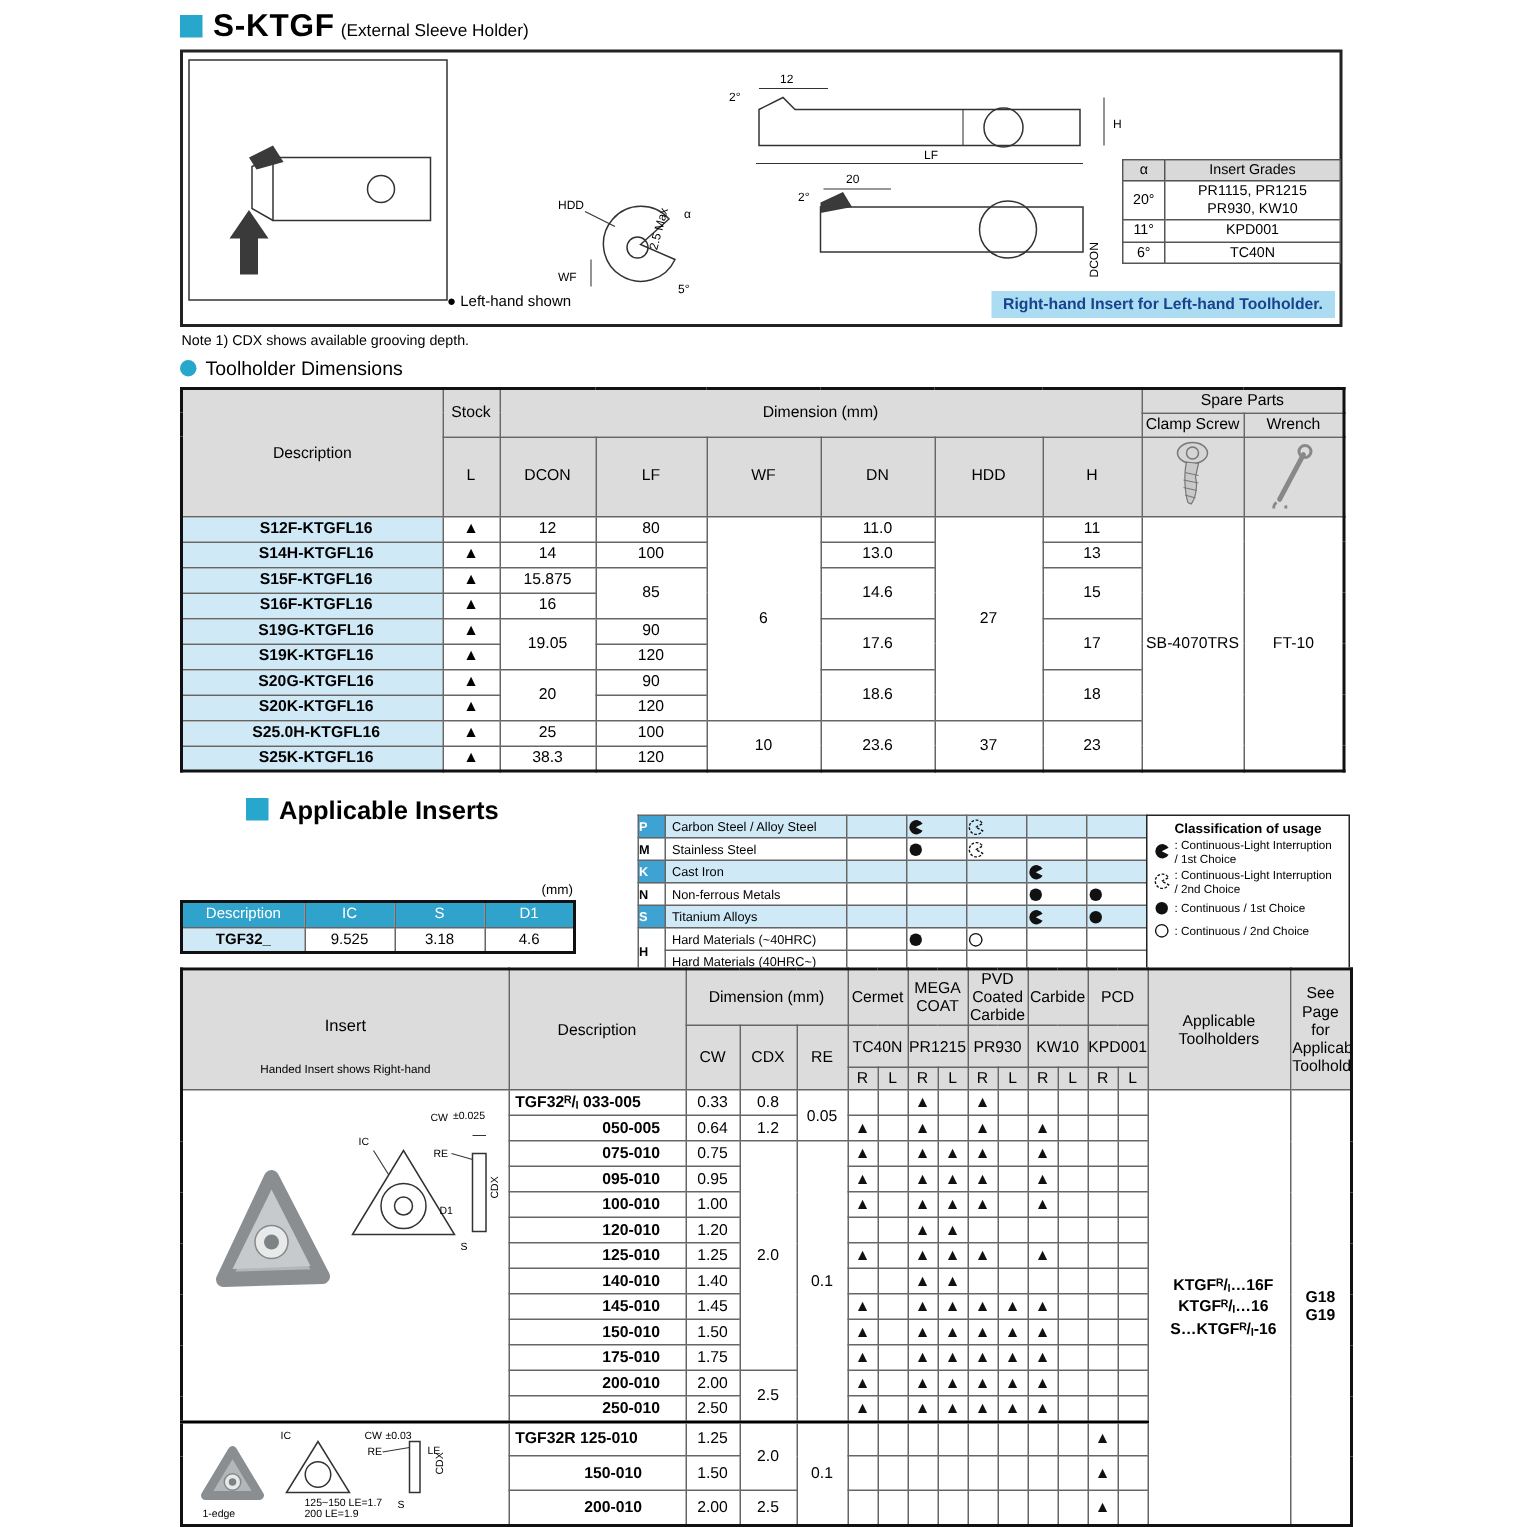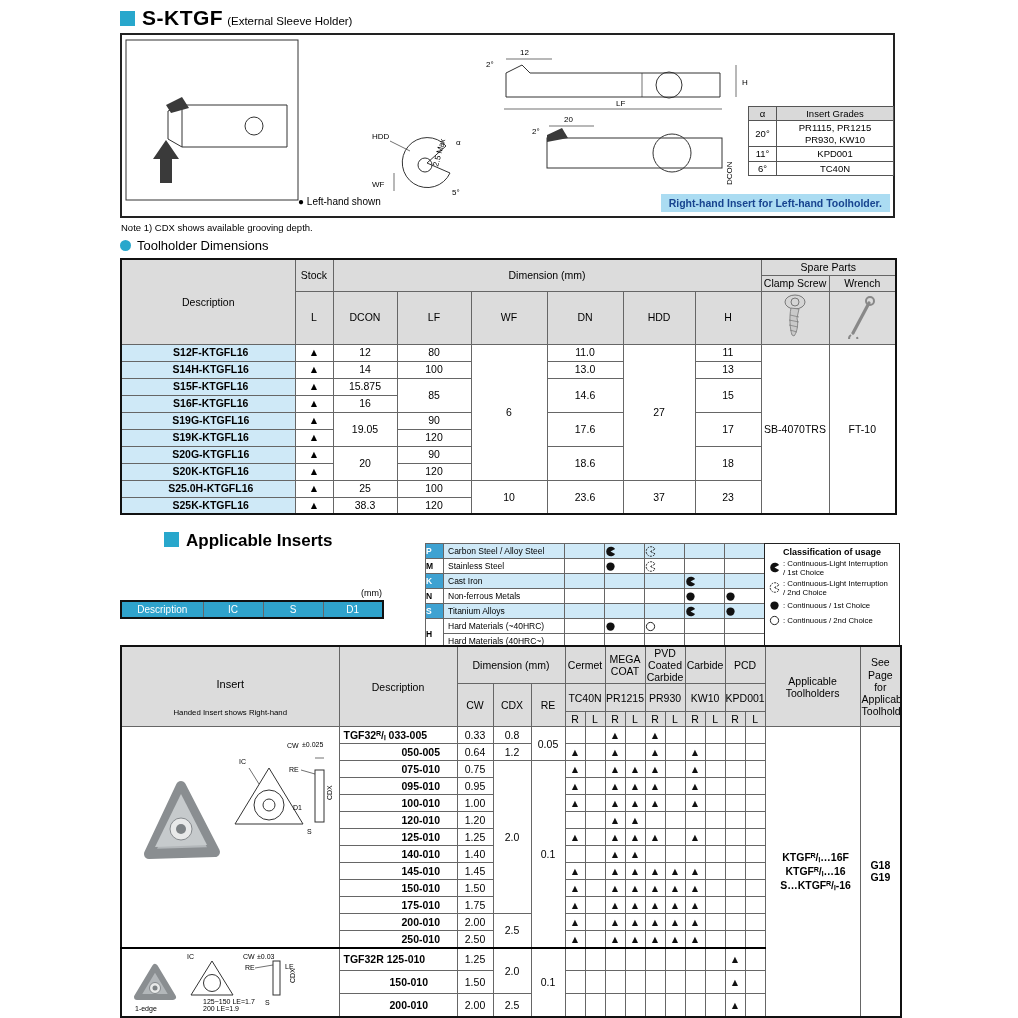--- a/index.html
+++ b/index.html
@@ -327,20 +327,26 @@
         <col style="width:60px">
         <col style="width:60px">
         <col style="width:60px">
       </colgroup>
     <tbody>
         <tr>
       <th>Description</th>
       <th>IC</th>
       <th>S</th>
       <th>D1</th>
+    </tr>
+    <tr>
+      <td>TGF32_</td>
+      <td>9.525</td>
+      <td>3.18</td>
+      <td>4.6</td>
     </tr>
   </tbody>
     </table>
 
   <table id="mat-table" class="abs" style="border-collapse:collapse;table-layout:fixed;">
     <colgroup>
         <col style="width:18px">
         <col style="width:121px">
         <col style="width:40px">
         <col style="width:40px">

